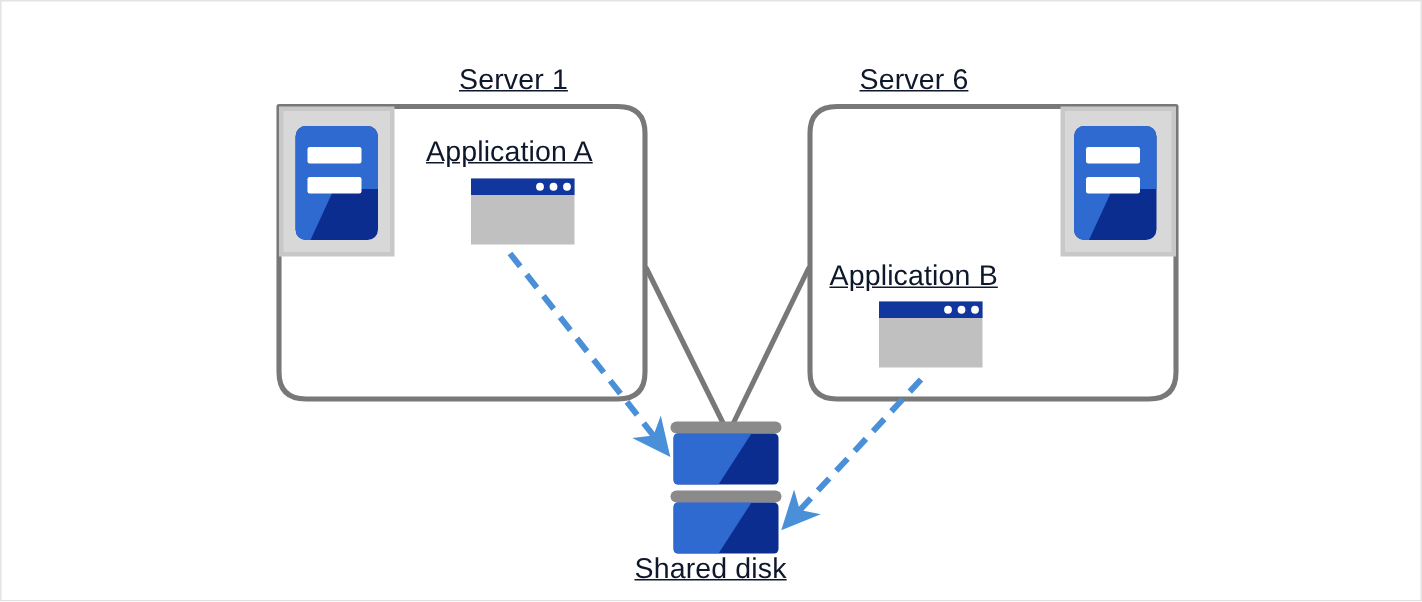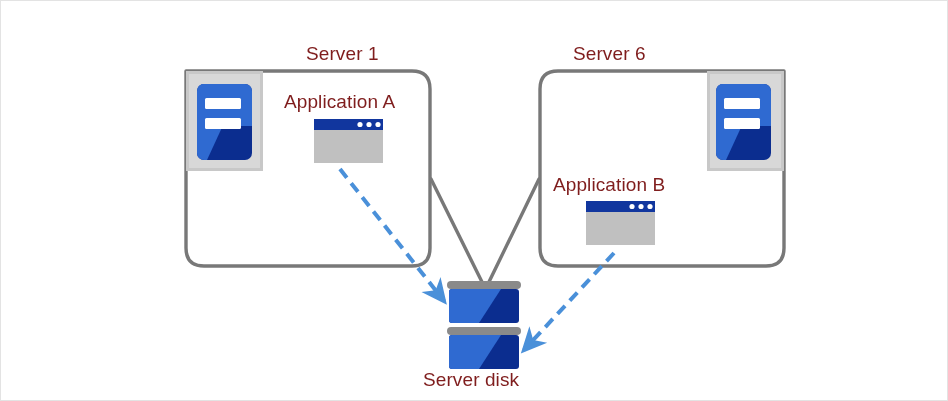--- a/index.html
+++ b/index.html
@@ -13,24 +13,25 @@
     height:401px;
     background:#ffffff;
     border:1px solid #e3e3e3;
     box-sizing:border-box;
     overflow:hidden;
   }
   #vector{position:absolute;left:0;top:0;width:948px;height:401px;}
 
   .lbl{
     position:absolute;
-    color:#7f1d1d;
+    color:#0f172a;
     white-space:pre;
     line-height:1;
     letter-spacing:0.1px;
+    text-decoration:underline;
   }
   .lbl-server{font-size:19px;}
   .lbl-app{font-size:19px;}
   .lbl-disk{font-size:19px;}
 
   #srv1-title{left:305px;top:43px;}
   #srv2-title{left:572px;top:43px;}
   #appA-title{left:283px;top:91px;}
   #appB-title{left:552px;top:174px;}
   #disk-title{left:422px;top:369px;}
@@ -149,15 +150,15 @@
   </svg>
 
   <div class="lbl lbl-server" id="srv1-title">Server 1</div>
 
   <div class="lbl lbl-server" id="srv2-title">Server 6</div>
 
   <div class="lbl lbl-app" id="appB-title">Application B</div>
 
   <div class="lbl lbl-app" id="appA-title">Application A</div>
 
-  <div class="lbl lbl-disk" id="disk-title">Server disk</div>
+  <div class="lbl lbl-disk" id="disk-title">Shared disk</div>
 
 </div>
 
 </body></html>

